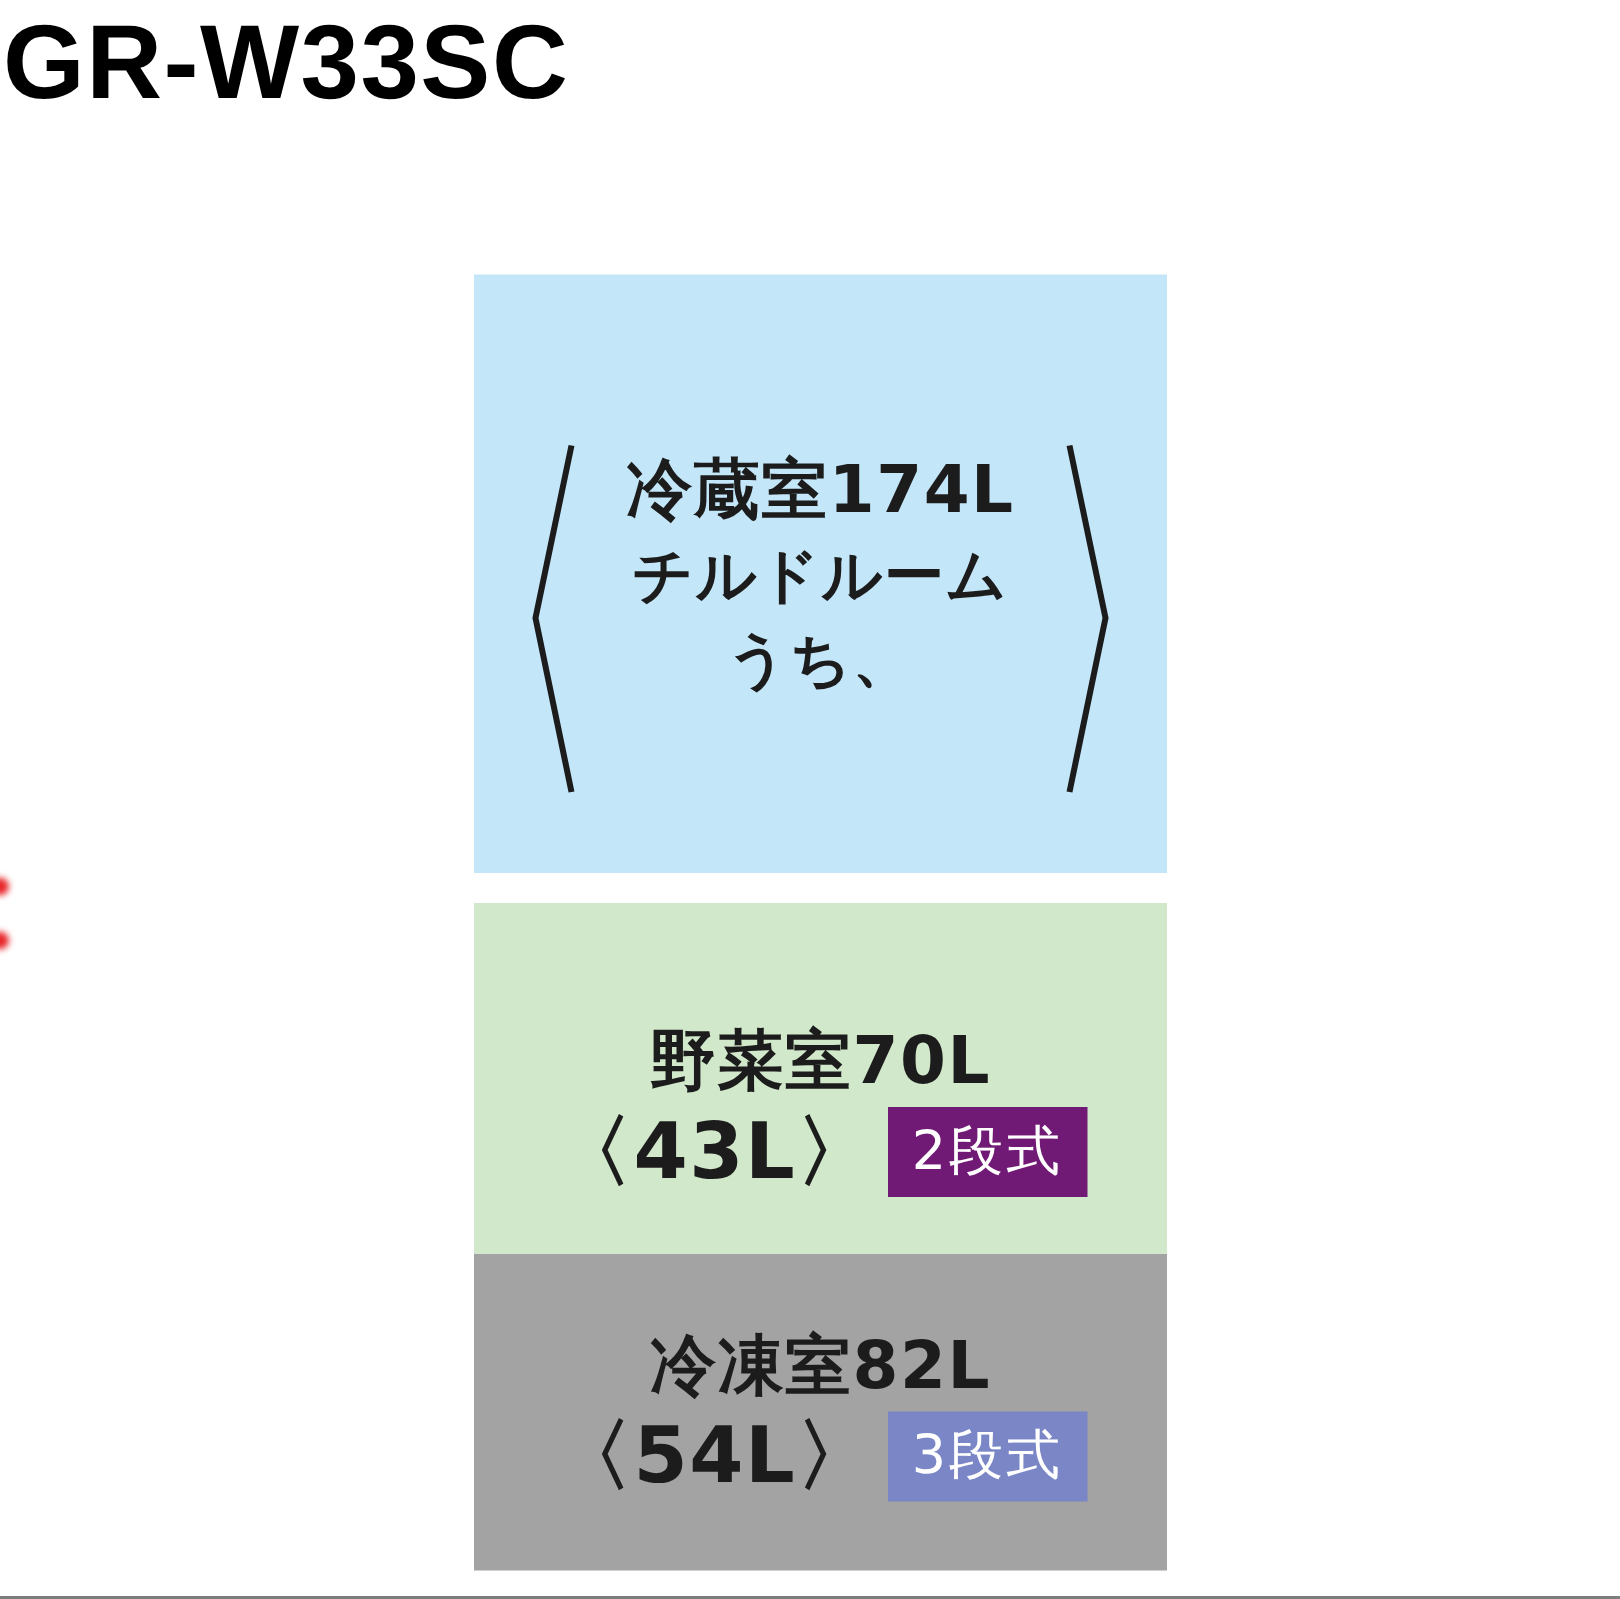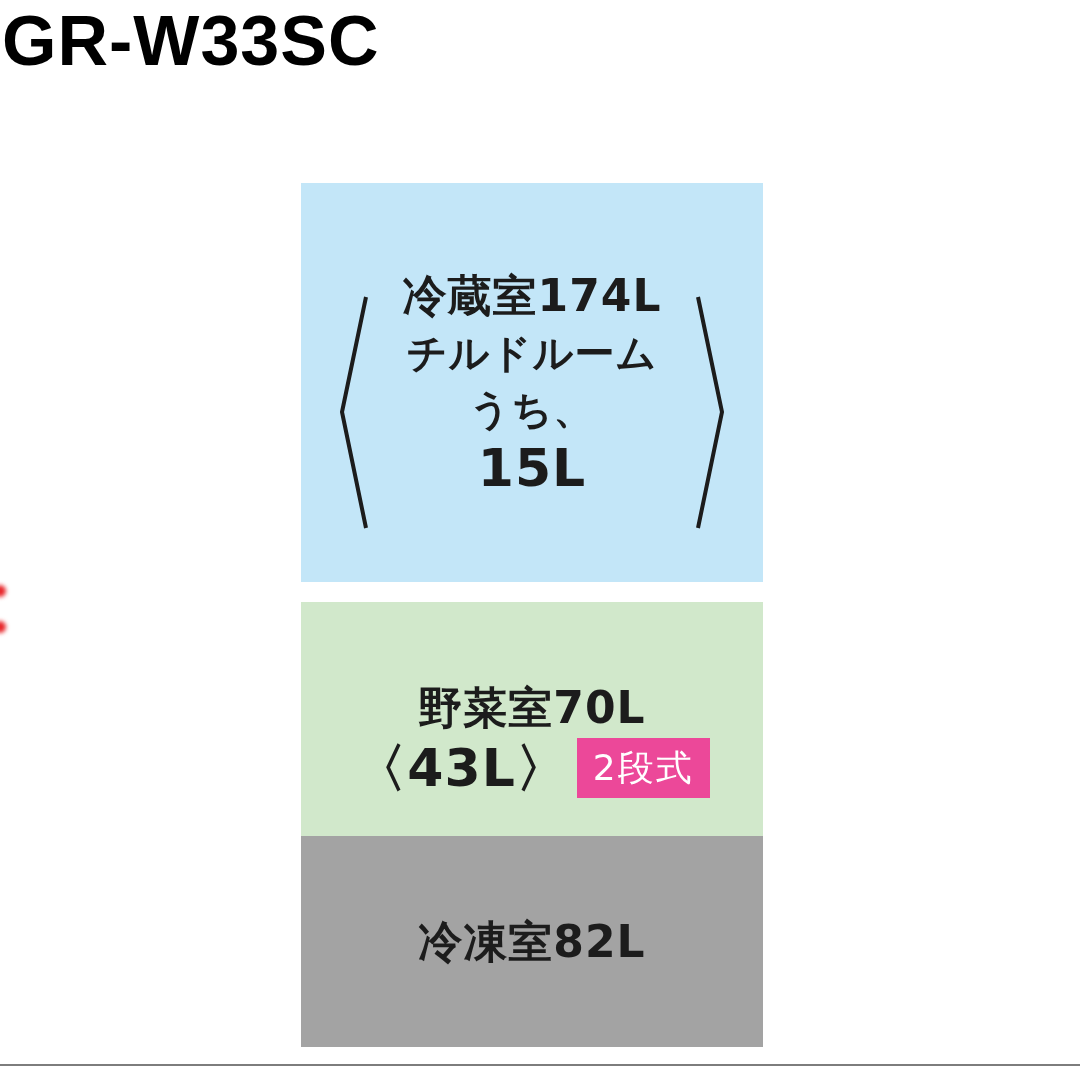--- a/index.html
+++ b/index.html
@@ -16,21 +16,21 @@
     line-height:90px;
   }
   .red-mark {
     position:absolute; left:-6px; top:585px; width:16px; height:50px;
   }
   .red-mark span {
     position:absolute; left:0; width:12px; height:12px; border-radius:50%;
     background:#e8262a; filter:blur(2px);
   }
   .box {
-    position:absolute; left:301px; width:462px;
+    position:absolute; left:316px; width:462px;
     display:flex; flex-direction:column; align-items:center; justify-content:center;
     font-weight:bold; box-sizing:border-box;
   }
   .box-fridge { top:183px; height:399px; }
   .box-veg { top:602px; height:274px; }
   .box-freezer { top:836px; height:211px; }
   .line { font-size:44px; line-height:58px; white-space:nowrap; letter-spacing:1px; }
   .line.big { font-size:52px; line-height:62px; }
   .line.jp { font-size:40px; line-height:56px; }
   .bracket {
@@ -60,28 +60,31 @@
 <div class="box box-fridge" style="background:#c3e6f8;">
   <svg class="bracket left" viewBox="0 0 40 235">
     <polyline points="30,2 6,117 30,233" fill="none" stroke="#1c1c1c" stroke-width="4"></polyline>
   </svg>
   <svg class="bracket right" viewBox="0 0 40 235">
     <polyline points="10,2 34,117 10,233" fill="none" stroke="#1c1c1c" stroke-width="4"></polyline>
   </svg>
   <div class="line">冷蔵室174L</div>
   <div class="line jp">チルドルーム</div>
   <div class="line jp">うち、</div>
-  <div class="line big">15L</div>
 </div>
 
 <div class="box box-veg" style="background:#d1e8cb;">
   <div class="line">野菜室70L</div>
   <div class="row">
     <div class="line big">〈43L〉</div>
-    <span class="badge" style="background:#ec4899;">2段式</span>
+    <span class="badge" style="background:#701a75;">2段式</span>
   </div>
 </div>
 
 <div class="box box-freezer" style="background:#a3a3a3;">
   <div class="line">冷凍室82L</div>
+  <div class="row">
+    <div class="line big">〈54L〉</div>
+    <span class="badge" style="background:#7a86c6;">3段式</span>
+  </div>
 </div>
 
 <div class="bottom-rule"></div>
 
 </body></html>

